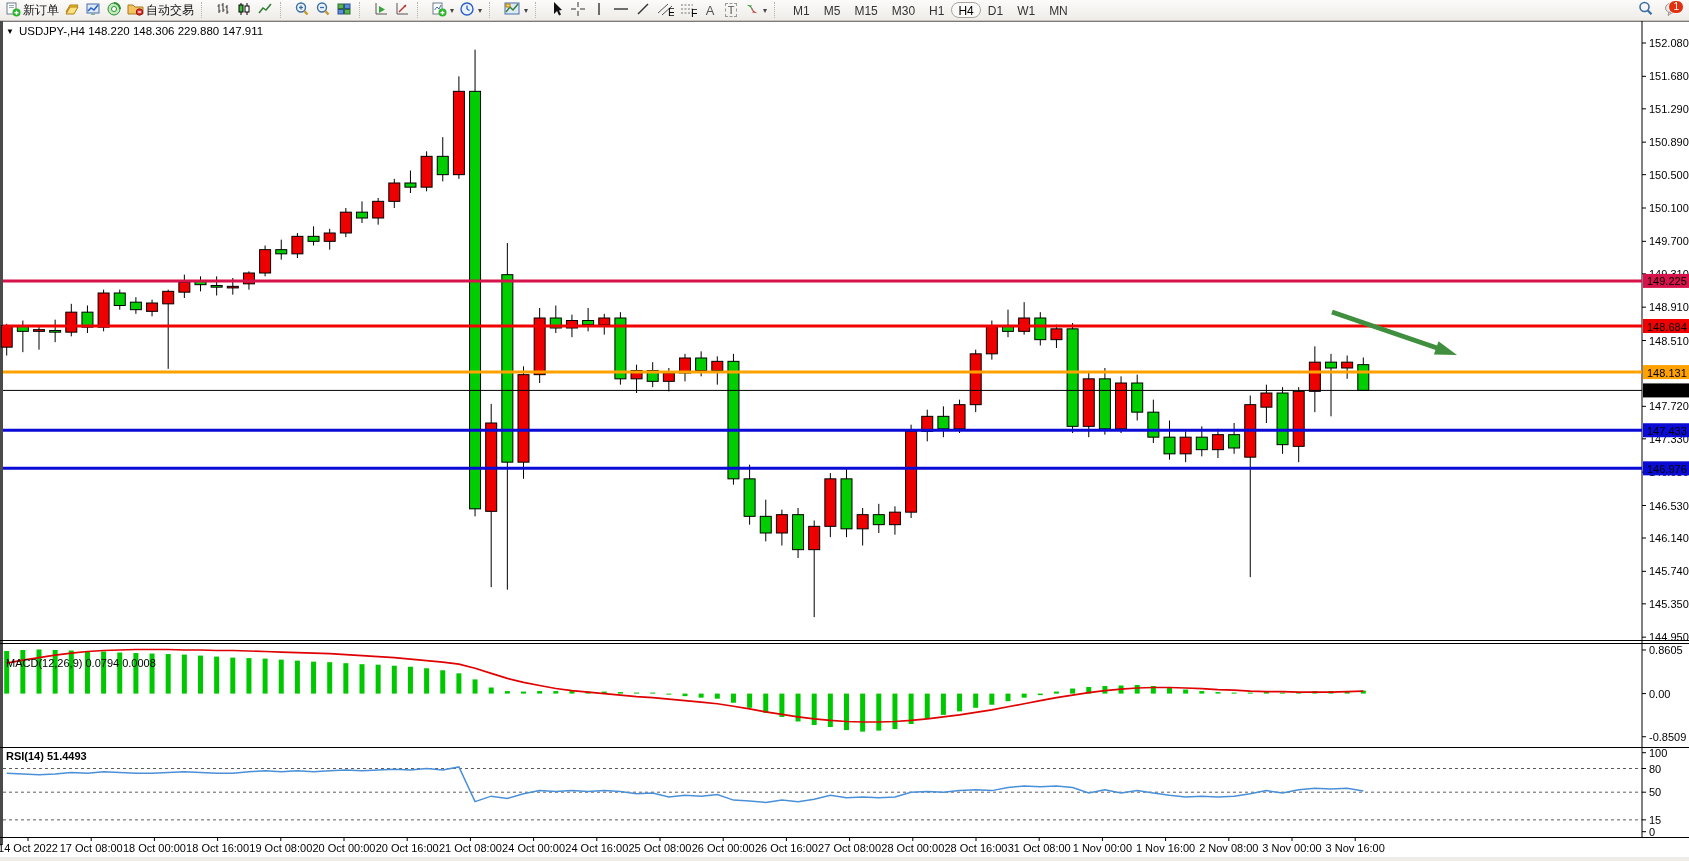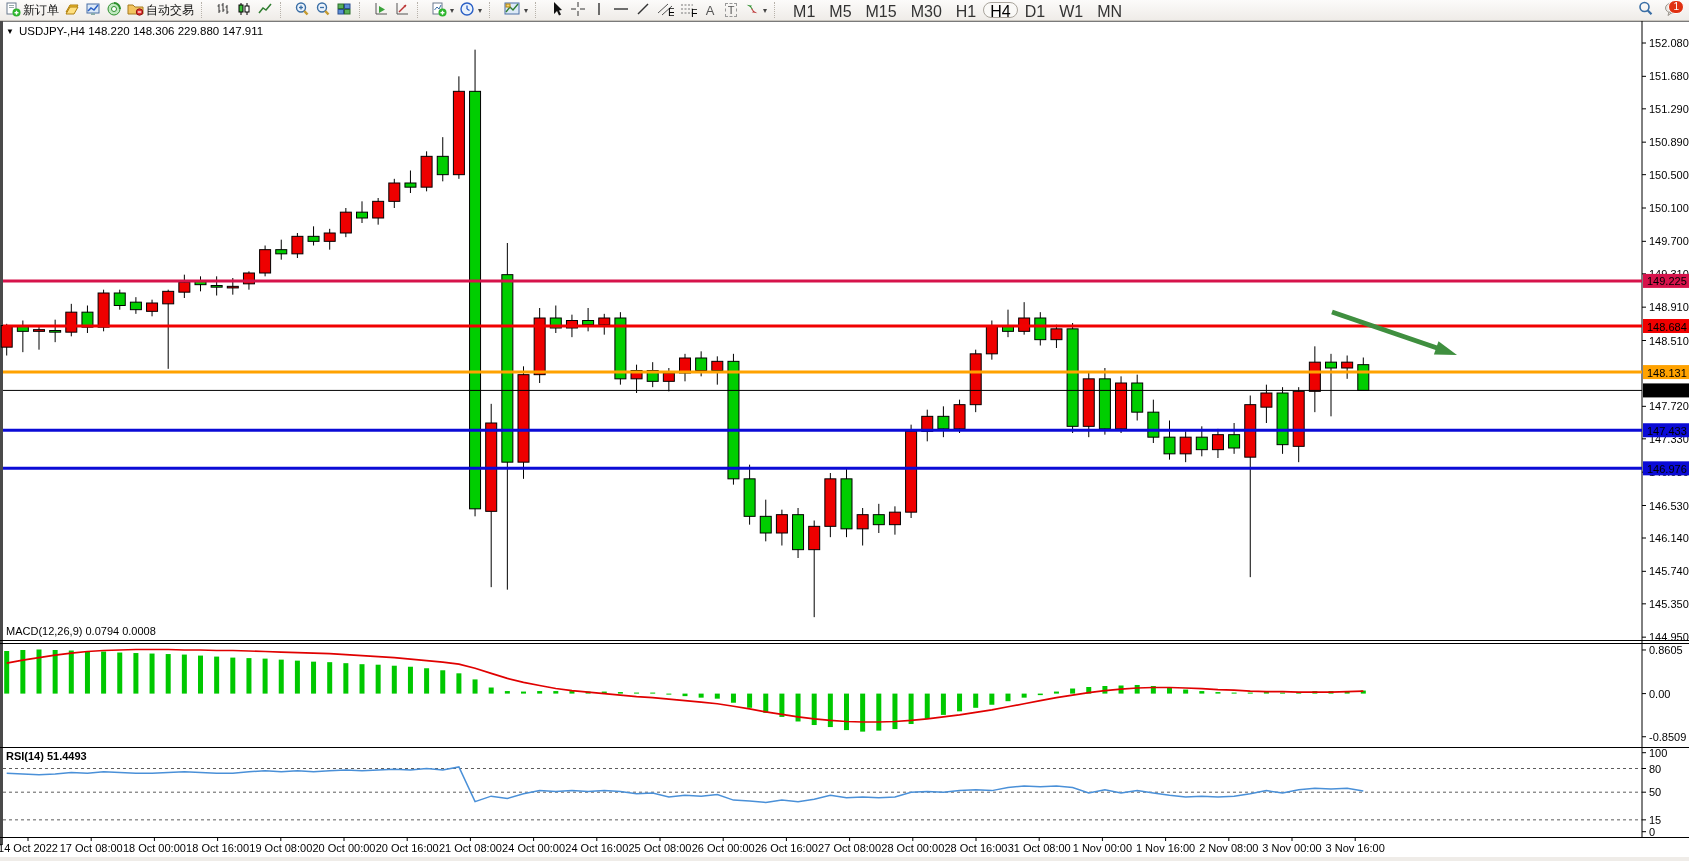--- a/index.html
+++ b/index.html
@@ -6,36 +6,36 @@
     font-family:"Liberation Sans",sans-serif;}
   
   .toolbar{height:20px;background:linear-gradient(#fcfbfa,#efece8);border-bottom:1px solid #c9c5be;
     display:flex;align-items:center;padding:0 3px;gap:1px;}
   .tb{height:18px;min-width:20px;border:0;background:transparent;display:flex;align-items:center;
     justify-content:center;padding:0 2px;gap:2px;cursor:default;}
   .tb-label{font-size:12px;color:#111;white-space:nowrap;}
   .tb-sep{width:7px;height:16px;border-left:1px dotted #b7b2aa;margin:0 3px 0 4px;}
   .dd{font-size:8px;color:#444;margin-left:1px;}
   .tf-group{display:flex;align-items:center;gap:0;}
-  .tf{font-size:16px;color:#333;padding:1px 6px;height:16px;line-height:15px;border:1px solid transparent;
+  .tf{font-size:12px;color:#333;padding:1px 6px;height:16px;line-height:15px;border:1px solid transparent;
     background:transparent;cursor:default;}
   .tf.active{background:#faf9f7;border:1px solid #a9a49c;border-radius:8px;color:#000;}
   .tb-right{margin-left:auto;display:flex;align-items:center;gap:6px;padding-right:4px;}
   .chat-wrap{position:relative;width:20px;height:18px;}
   .badge{position:absolute;top:-1px;right:-2px;background:#e03010;color:#fff;font-size:10px;
     border-radius:8px;padding:0 4px;line-height:12px;border:1px solid #fff;}
   
   .chart-window{position:relative;width:1689px;height:840px;background:#fff;}
   #cv{position:absolute;left:0;top:0;}
   svg text{font-family:"Liberation Sans",sans-serif;font-size:11px;fill:#000;}
   .chart-title{position:absolute;left:6px;top:4px;font-size:11.5px;color:#000;display:flex;
     align-items:center;gap:5px;}
   .chart-title .tri{font-size:8px;}
   .ind-label{position:absolute;left:6px;font-size:11px;color:#000;}
-  .ind-label.macd{top:604px;}
+  .ind-label.macd{top:636px;}
   .ind-label.rsi{top:729px;font-weight:bold;}
 </style>
 </head>
 <body>
 
 <div class="toolbar">
   <button class="tb">
     <span><svg width="16" height="16">
           <rect x="2" y="2" width="9" height="11" fill="#fff" stroke="#6b7a8d"></rect>
           <rect x="4" y="4" width="5" height="1" fill="#9aa"></rect>

